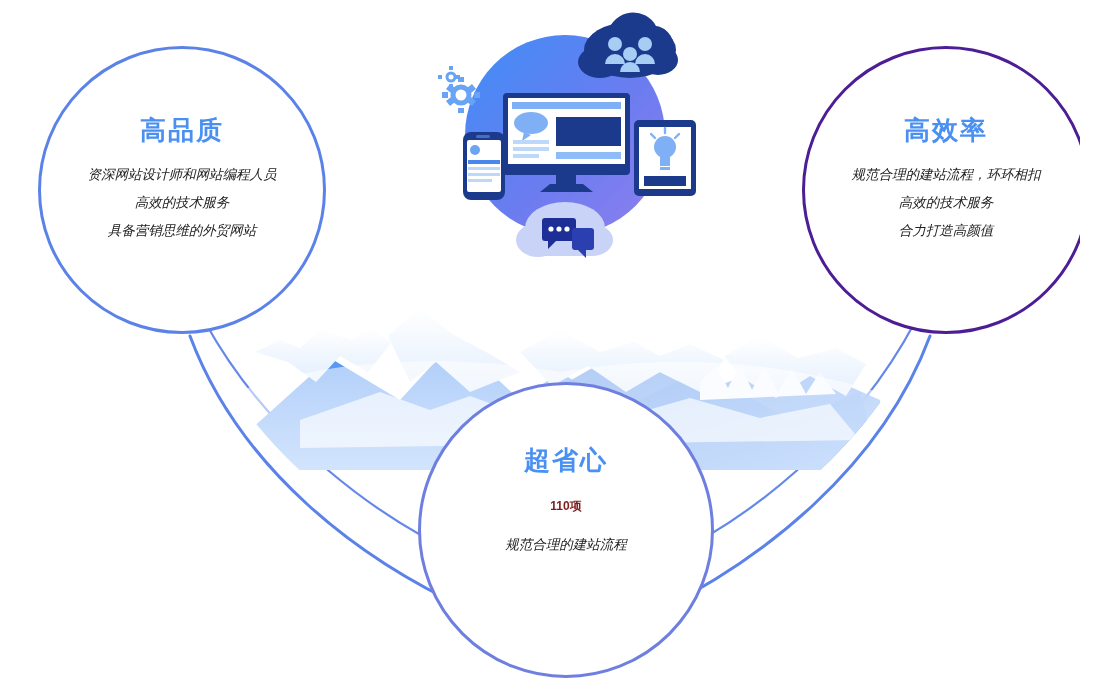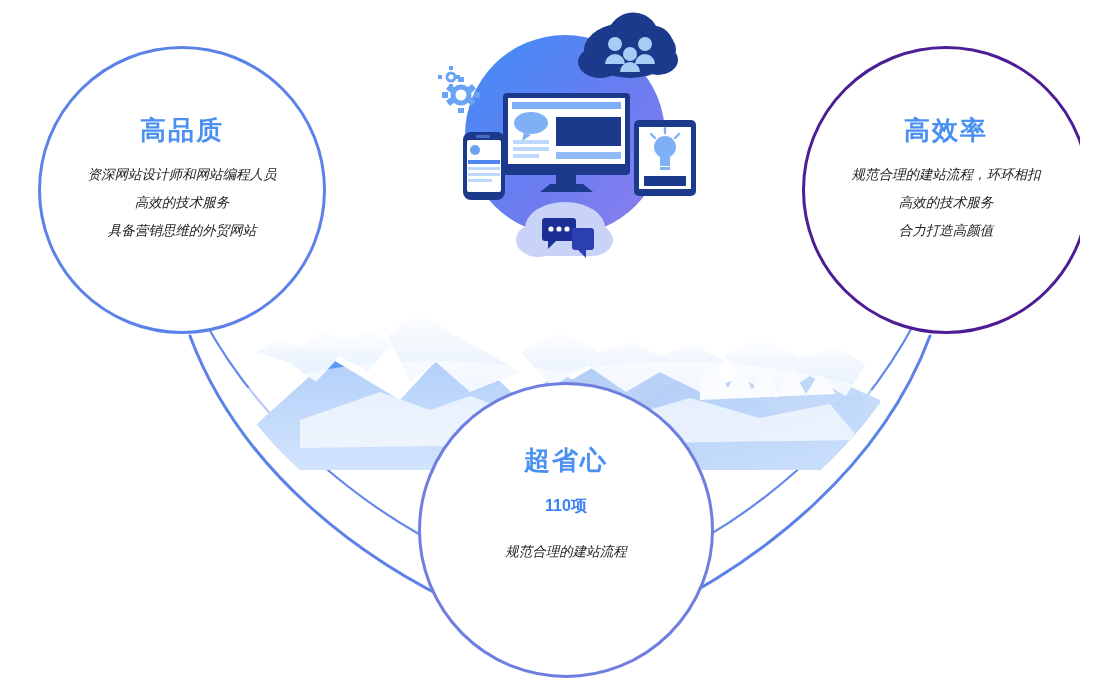--- a/index.html
+++ b/index.html
@@ -72,25 +72,25 @@
     margin-bottom: 18px;
   }
   .c-line {
     font-size: 13.5px;
     color: #222222;
     line-height: 28px;
     white-space: nowrap;
     font-style: italic;
   }
   .c-highlight {
-    font-size: 16px;
+    font-size: 12px;
     font-weight: bold;
-    color: #3b82f6;
+    color: #7f1d1d;
     line-height: 30px;
-    margin-bottom: 17px;
+    margin-bottom: 10px;
   }
 </style>
 </head>
 <body>
 
 <div id="stage">
 
   <svg class="layer" id="arc-layer" viewBox="0 0 1120 692">
 
     <path d="M 190 336 C 240 470 360 560 470 610" fill="none" stroke="#5b82e8" stroke-width="3" stroke-linecap="round" transform="translate(0,0)"></path>

